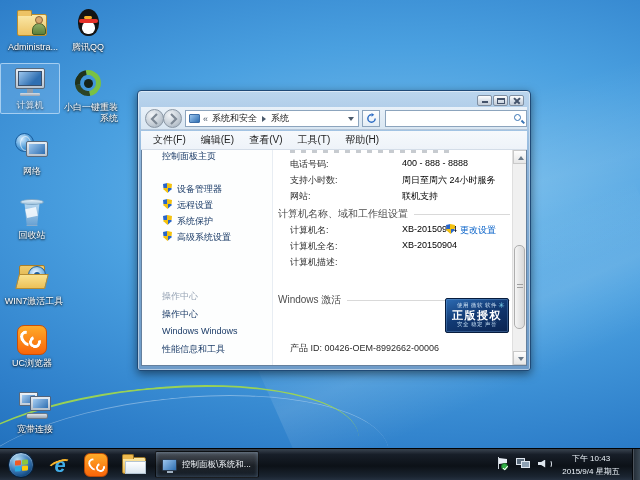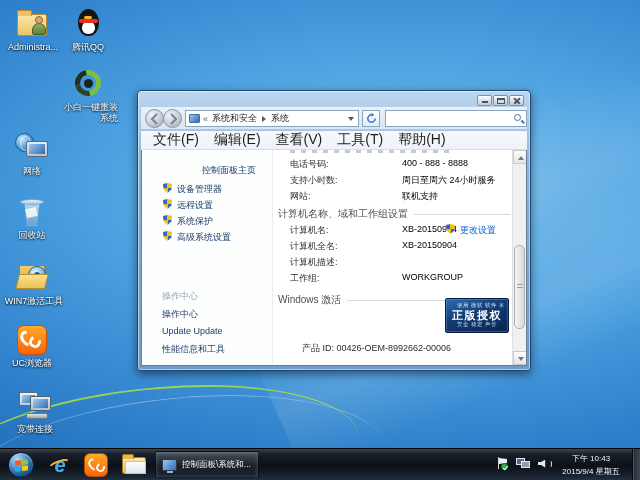--- a/index.html
+++ b/index.html
@@ -135,21 +135,21 @@
   .searchbox { position:absolute; left:244px; top:3px; width:142px; height:17px; background:#fff;
     border:1px solid #8ca4bd; }
   .searchbox input { width:118px; height:15px; border:none; outline:none; font-size:8.5px; padding-left:4px;
     font-family:"Liberation Sans","DejaVu Sans",sans-serif; }
   .searchbox input::placeholder { color:#8d9299; font-style:italic; }
   .mag { position:absolute; right:5px; top:3px; width:7px; height:7px; border:1.6px solid #3a75b5; border-radius:50%; }
   .mag:after { content:""; position:absolute; left:6px; top:6px; width:4px; height:1.6px; background:#3a75b5; transform:rotate(45deg); }
 
   .menu-row { position:absolute; left:3px; right:3px; top:40px; height:19px;
     background:linear-gradient(#f6f9fc,#eef3f9); border-bottom:1px solid #d4dde8;
-    display:flex; align-items:center; font-size:14px; color:#1e1e1e; }
+    display:flex; align-items:center; font-size:10px; color:#1e1e1e; }
   .menu-row span { margin-left:9px; padding:1px 3px; cursor:default; }
 
   .client { position:absolute; left:3px; right:3px; top:59px; bottom:4px; background:#fff;
     border:1px solid #64809e; border-top:none; overflow:hidden; }
 
   .sidebar { position:absolute; left:0; top:0; bottom:0; width:131px; background:#fdfefe;
     border-right:1px solid #e8edf3; }
   .snav { position:absolute; left:20px; font-size:9px; color:#1c3c68; white-space:nowrap; cursor:pointer; }
   .snav.task { left:21px; }
   .shield { display:inline-block; width:9px; height:10px; margin-right:5px; vertical-align:-1px;
@@ -272,20 +272,31 @@
   <div class="dicon" style="left:60px;top:8px;width:56px;">
     <div class="art">
       <div class="qq-body"></div>
         <div class="qq-belly"></div>
         <div class="qq-scarf"></div>
         <div class="qq-beak"></div>
     </div>
     <div class="dlabel">腾讯QQ</div>
   </div>
 
+  <div class="dicon selected" style="left:2px;top:66px;width:56px;">
+    <div class="sel"></div>
+    <div class="art">
+      <div class="mon">
+          <div class="scr"></div>
+        </div>
+        <div class="mon-stand"></div>
+        <div class="mon-base"></div>
+    </div>
+    <div class="dlabel">计算机</div>
+  </div>
 
   <div class="dicon" style="left:58px;top:68px;width:60px;text-align:right;">
     <div class="art">
       <div class="ring"></div>
         <div class="ring-core"></div>
     </div>
     <div class="dlabel">小白一键重装系统</div>
   </div>
 
   <div class="dicon" style="left:4px;top:196px;width:56px;">
@@ -387,28 +398,28 @@
       <span>文件(F)</span>
       <span>编辑(E)</span>
       <span>查看(V)</span>
       <span>工具(T)</span>
       <span>帮助(H)</span>
     </div>
 
     <div class="client">
 
       <div class="sidebar">
-        <div class="snav" style="top:14px;margin-left:40px;">控制面板主页</div>
+        <div class="snav" style="top:0;">控制面板主页</div>
         <div class="snav task" style="top:33px;"><span class="shield"></span><span>设备管理器</span></div>
         <div class="snav task" style="top:49px;"><span class="shield"></span><span>远程设置</span></div>
         <div class="snav task" style="top:65px;"><span class="shield"></span><span>系统保护</span></div>
         <div class="snav task" style="top:81px;"><span class="shield"></span><span>高级系统设置</span></div>
         <div class="snav see-hdr" style="top:140px;">操作中心</div>
         <div class="snav" style="top:158px;">操作中心</div>
-        <div class="snav" style="top:176px;">Update Update</div>
+        <div class="snav" style="top:176px;">Windows Windows</div>
         <div class="snav" style="top:193px;">性能信息和工具</div>
       </div>
 
       <div class="content">
         <div class="cliprow"></div>
 
         <div class="crow" style="top:8px;">
           <span class="lab">电话号码:</span>
           <span class="val">400 - 888 - 8888</span>
         </div>
@@ -432,31 +443,27 @@
           <span class="chg link"><span class="shield"></span><span>更改设置</span></span>
         </div>
         <div class="crow" style="top:90px;">
           <span class="lab">计算机全名:</span>
           <span class="val">XB-20150904</span>
         </div>
         <div class="crow" style="top:106px;">
           <span class="lab">计算机描述:</span>
           <span class="val"></span>
         </div>
-        <div class="crow" style="top:122px;">
-          <span class="lab">工作组:</span>
-          <span class="val">WORKGROUP</span>
-        </div>
 
         <div class="sect" style="top:144px;">
           <span>Windows 激活</span>
           <span class="hline"></span>
         </div>
 
-        <div class="crow" style="top:192px;margin-left:12px;">
+        <div class="crow" style="top:192px;">
           <span class="lab">产品 ID: 00426-OEM-8992662-00006</span>
         </div>
 
         <div class="badge">
           <div class="b-top">使用 微软 软件</div>
           <div class="b-main">正版授权</div>
           <div class="b-bot">安全 稳定 声誉</div>
           <div class="b-star">✳</div>
         </div>
         <div class="crow" style="top:186px;">

